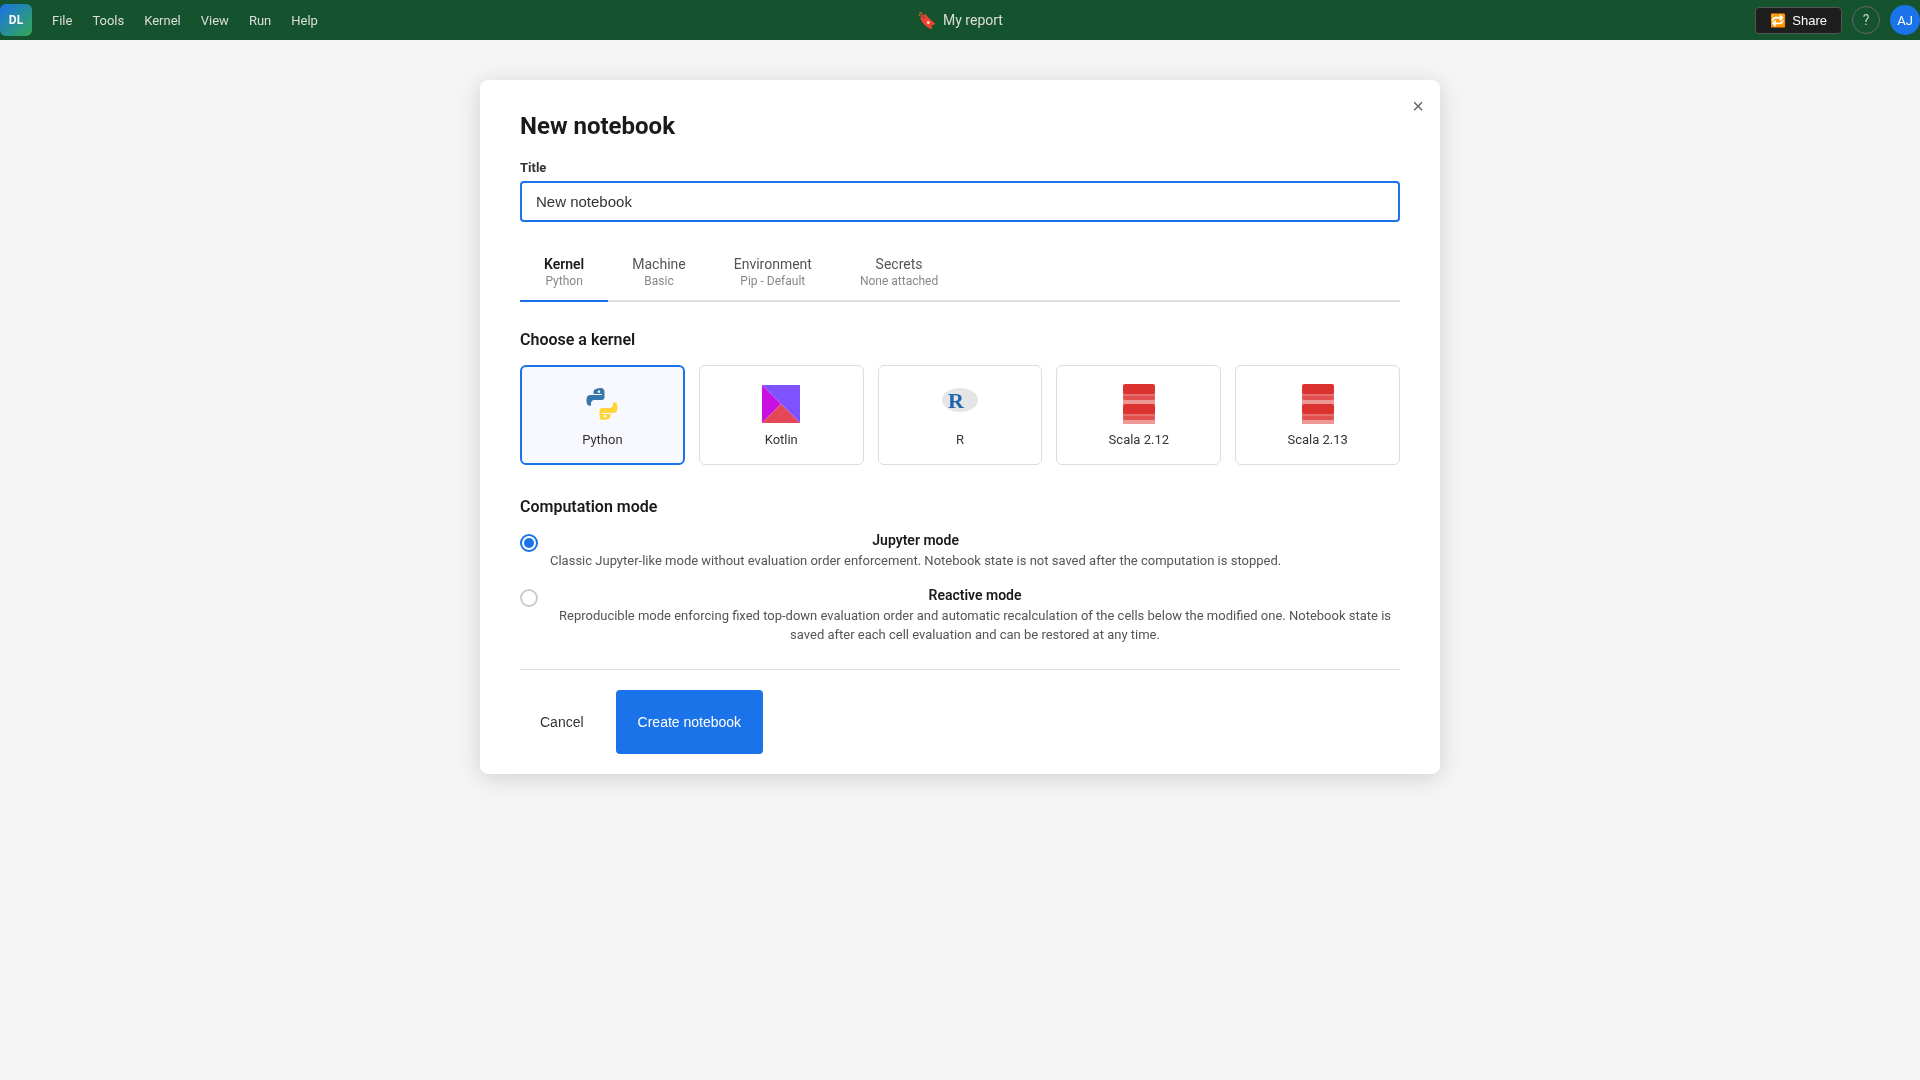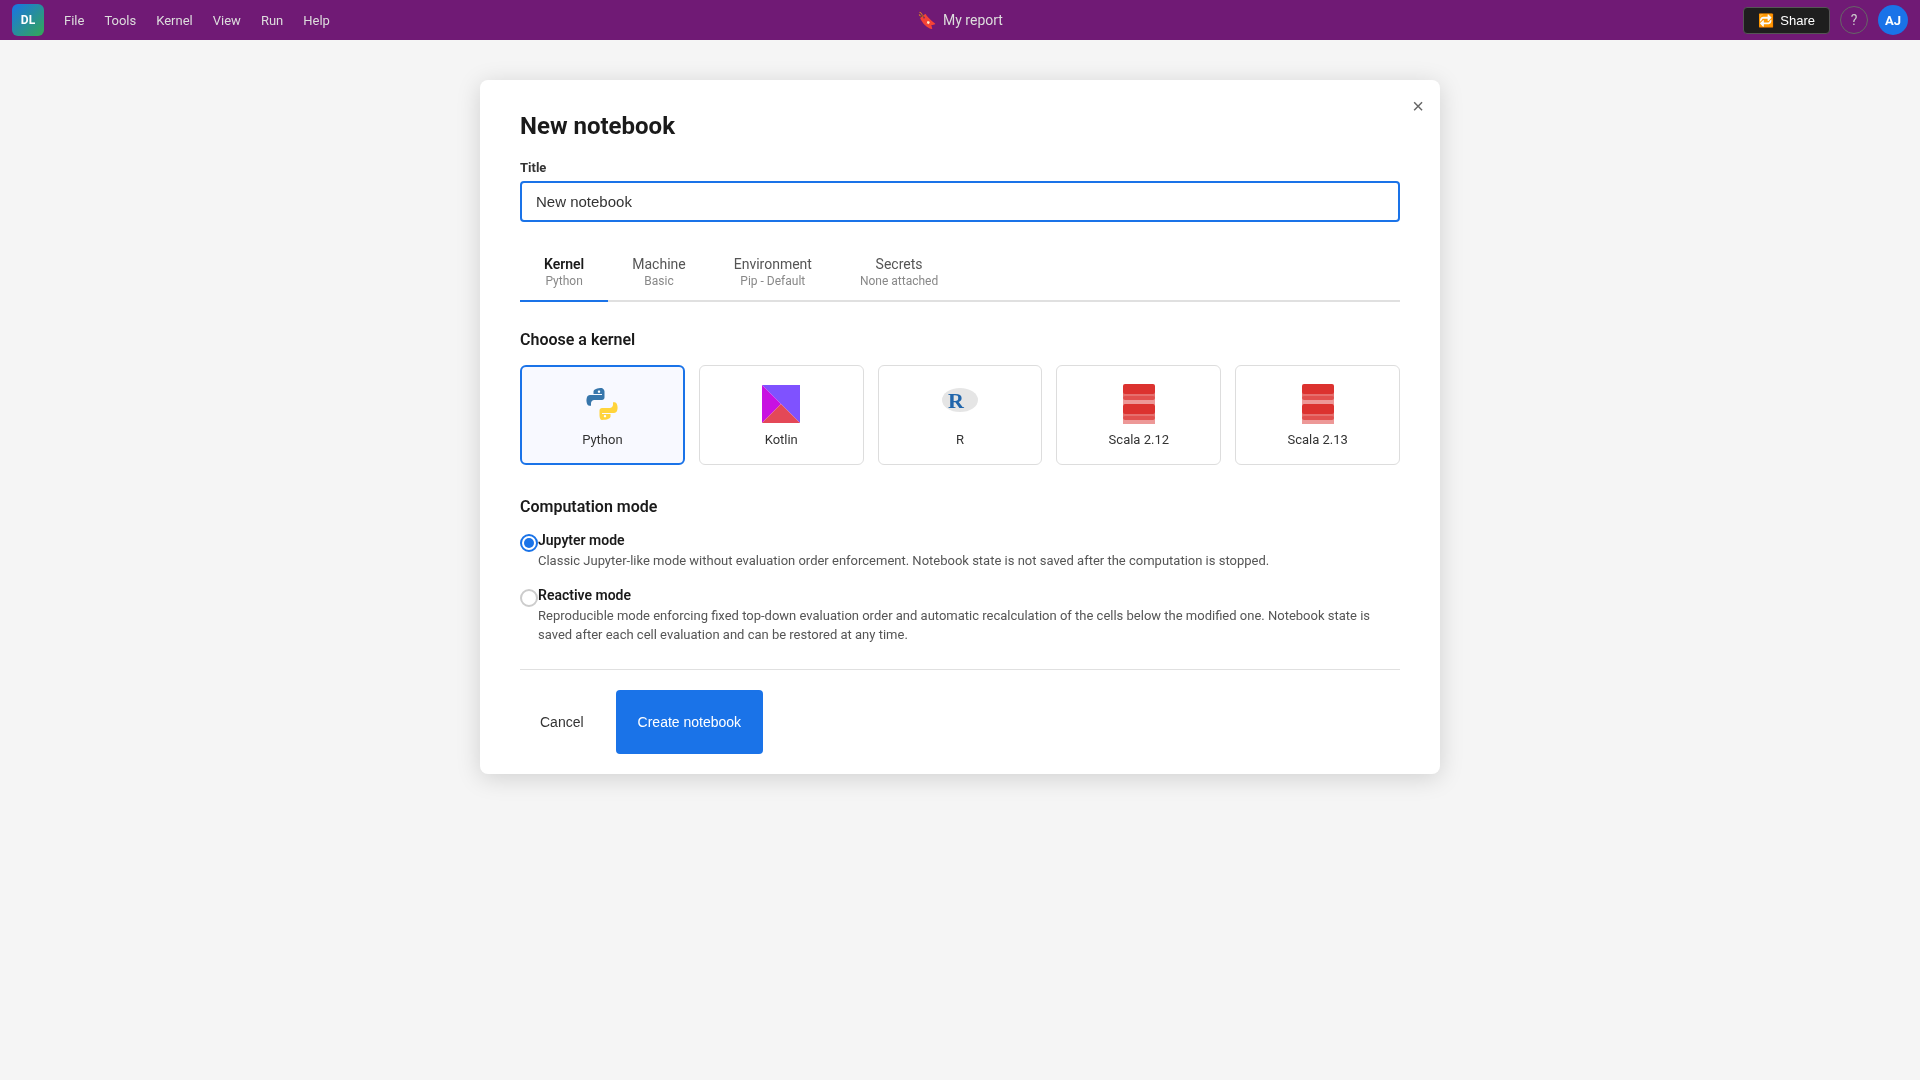--- a/index.html
+++ b/index.html
@@ -1,24 +1,24 @@
 <!DOCTYPE html>
 <html><head>
   <meta charset="utf-8">
   <style>
     * { box-sizing: border-box; margin: 0; padding: 0; }
     body { font-family: -apple-system, BlinkMacSystemFont, 'Segoe UI', Roboto, sans-serif; background: #f0f0f0; height: 1080px; width: 1920px; overflow: hidden; }
 
     
     .menubar {
-      background: #701a75;
+      background: #14532d;
       height: 40px;
       display: flex;
       align-items: center;
-      padding: 0 12px;
+      padding: 0 0;
       color: #fff;
       position: relative;
     }
     .menubar-logo {
       width: 32px;
       height: 32px;
       border-radius: 6px;
       background: linear-gradient(135deg, #1a73e8, #34a853);
       display: flex;
       align-items: center;
@@ -83,21 +83,21 @@
     .avatar {
       width: 30px;
       height: 30px;
       border-radius: 50%;
       background: #1a73e8;
       color: white;
       display: flex;
       align-items: center;
       justify-content: center;
       font-size: 13px;
-      font-weight: bold;
+      font-weight: normal;
       cursor: pointer;
     }
 
     
     .main-content {
       background: #f5f5f5;
       height: calc(1080px - 40px);
       display: flex;
       align-items: flex-start;
       justify-content: center;
@@ -219,22 +219,24 @@
       display: flex;
       align-items: center;
       justify-content: center;
     }
 
     
     .computation-section { margin-bottom: 24px; }
     .mode-option {
       display: flex;
       align-items: flex-start;
+      gap: 12px;
       margin-bottom: 16px;
       cursor: pointer;
+      text-align: center;
     }
     .radio-btn {
       width: 18px;
       height: 18px;
       border-radius: 50%;
       border: 2px solid #ccc;
       flex-shrink: 0;
       margin-top: 2px;
       display: flex;
       align-items: center;

